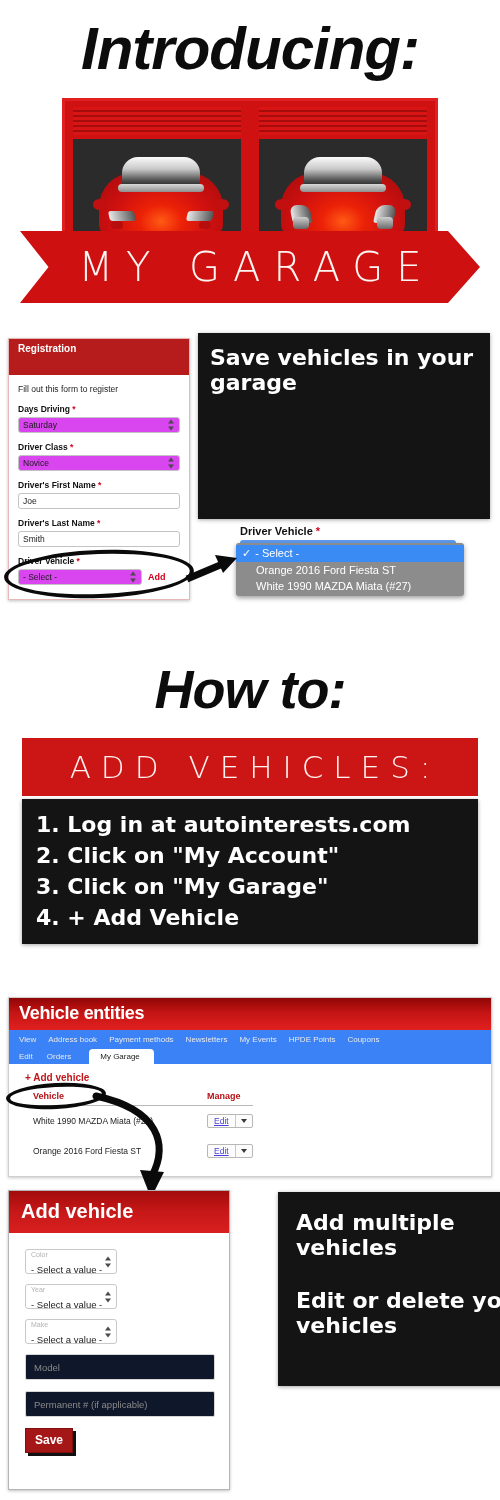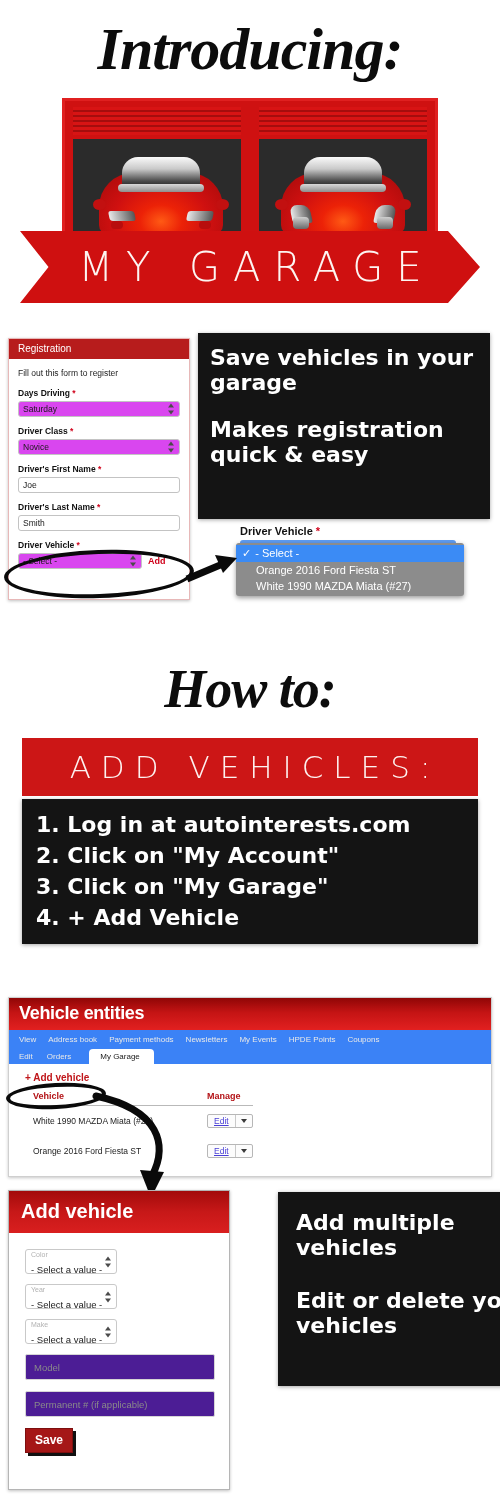--- a/index.html
+++ b/index.html
@@ -7,21 +7,21 @@
     width: 500px; height: 1500px;
     background: #ffffff;
     font-family: "Liberation Sans", sans-serif;
     position: relative;
     overflow: hidden;
   }
   .page { position: relative; width: 500px; height: 1500px; }
 
   
   .script-head {
-    font-family: Liberation Serif, serif;
+    font-family: Liberation Sans, sans-serif;
     font-style: italic;
     font-weight: bold;
     color: #0c0c0c;
     text-align: center;
     letter-spacing: -1px;
   }
   #introducing-title {
     position: absolute; left: 0; top: 12px; width: 500px;
     font-size: 60px; line-height: 74px;
   }
@@ -156,22 +156,22 @@
   
   #registration-card {
     position: absolute; left: 8px; top: 338px;
     width: 182px; height: 262px;
     background: #ffffff;
     border: 1px solid #e7b8b8;
     box-shadow: 0 1px 3px rgba(0,0,0,.25);
     overflow: hidden;
   }
   #registration-header {
-    height: 20px; background: #b71c1c;
-    color: #ffffff; font-size: 10px; font-weight: normal;
+    height: 36px; background: #b71c1c;
+    color: #ffffff; font-size: 10px; font-weight: bold;
     padding: 4px 0 0 9px;
   }
   .reg-body { padding: 9px 9px 0 9px; }
   .reg-intro { font-size: 8.5px; color: #1c1c1c; margin-bottom: 10px; }
   .reg-label {
     font-size: 8.5px; font-weight: bold; color: #111;
     margin-bottom: 3px;
   }
   .req { color: #d0021b; font-weight: bold; }
   .reg-select, .reg-input {
@@ -304,21 +304,21 @@
     padding: 9px 16px 0 5px;
   }
   .av-float-label {
     position: absolute; left: 5px; top: 1px;
     font-size: 7px; color: #b2b2b2;
   }
   .av-select .value { font-size: 9.5px; color: #222; white-space: nowrap; }
   .av-input {
     width: 190px; height: 26px;
     border: 1px solid #d6d6d6; border-radius: 2px;
-    background: #4c1d95; margin-bottom: 11px;
+    background: #0f172a; margin-bottom: 11px;
     display: flex; align-items: center; padding-left: 8px;
     font-size: 9.5px; color: #8a8a8a;
   }
   #save-button {
     display: inline-block;
     background: #a51717; color: #ffffff;
     font-size: 12px; font-weight: bold;
     padding: 4px 9px 5px 9px;
     border: 1px solid #7d0f0f;
     box-shadow: 3px 3px 0 #111111;
@@ -423,21 +423,20 @@
               <i class="down"></i>
             </span>
         </div>
         <span id="add-vehicle-link">Add</span>
       </div>
     </div>
   </div>
 
   <div id="benefits-box" class="dark-box">
     <p>Save vehicles in your garage</p>
-    <p class="second">Makes registration quick &amp; easy</p>
   </div>
 
   <div style="position:absolute;left:240px;top:525px;width:250px;">
     <div style="font-size:11px;font-weight:bold;color:#111;margin-bottom:3px;">
       <span>Driver Vehicle</span>
       <span class="req">*</span>
     </div>
     <div style="height:5px;background:#5e9bf0;width:216px;border-radius:3px 3px 0 0;"></div>
   </div>
   <div id="vehicle-dropdown-list" style="position:absolute;left:236px;top:543px;width:228px;background:#8c8c8c;border-radius:3px;box-shadow:0 2px 5px rgba(0,0,0,.4);padding:2px 0;">

